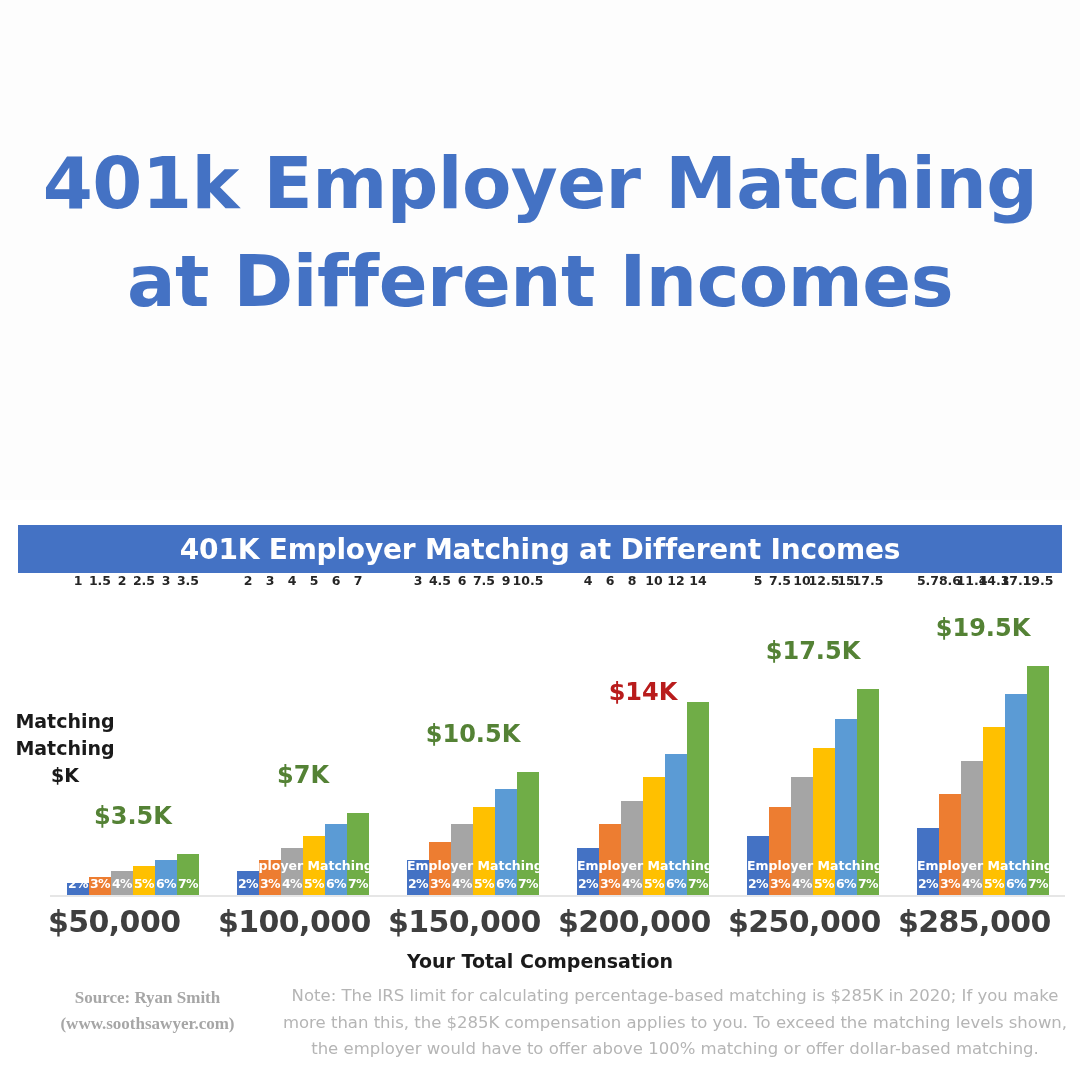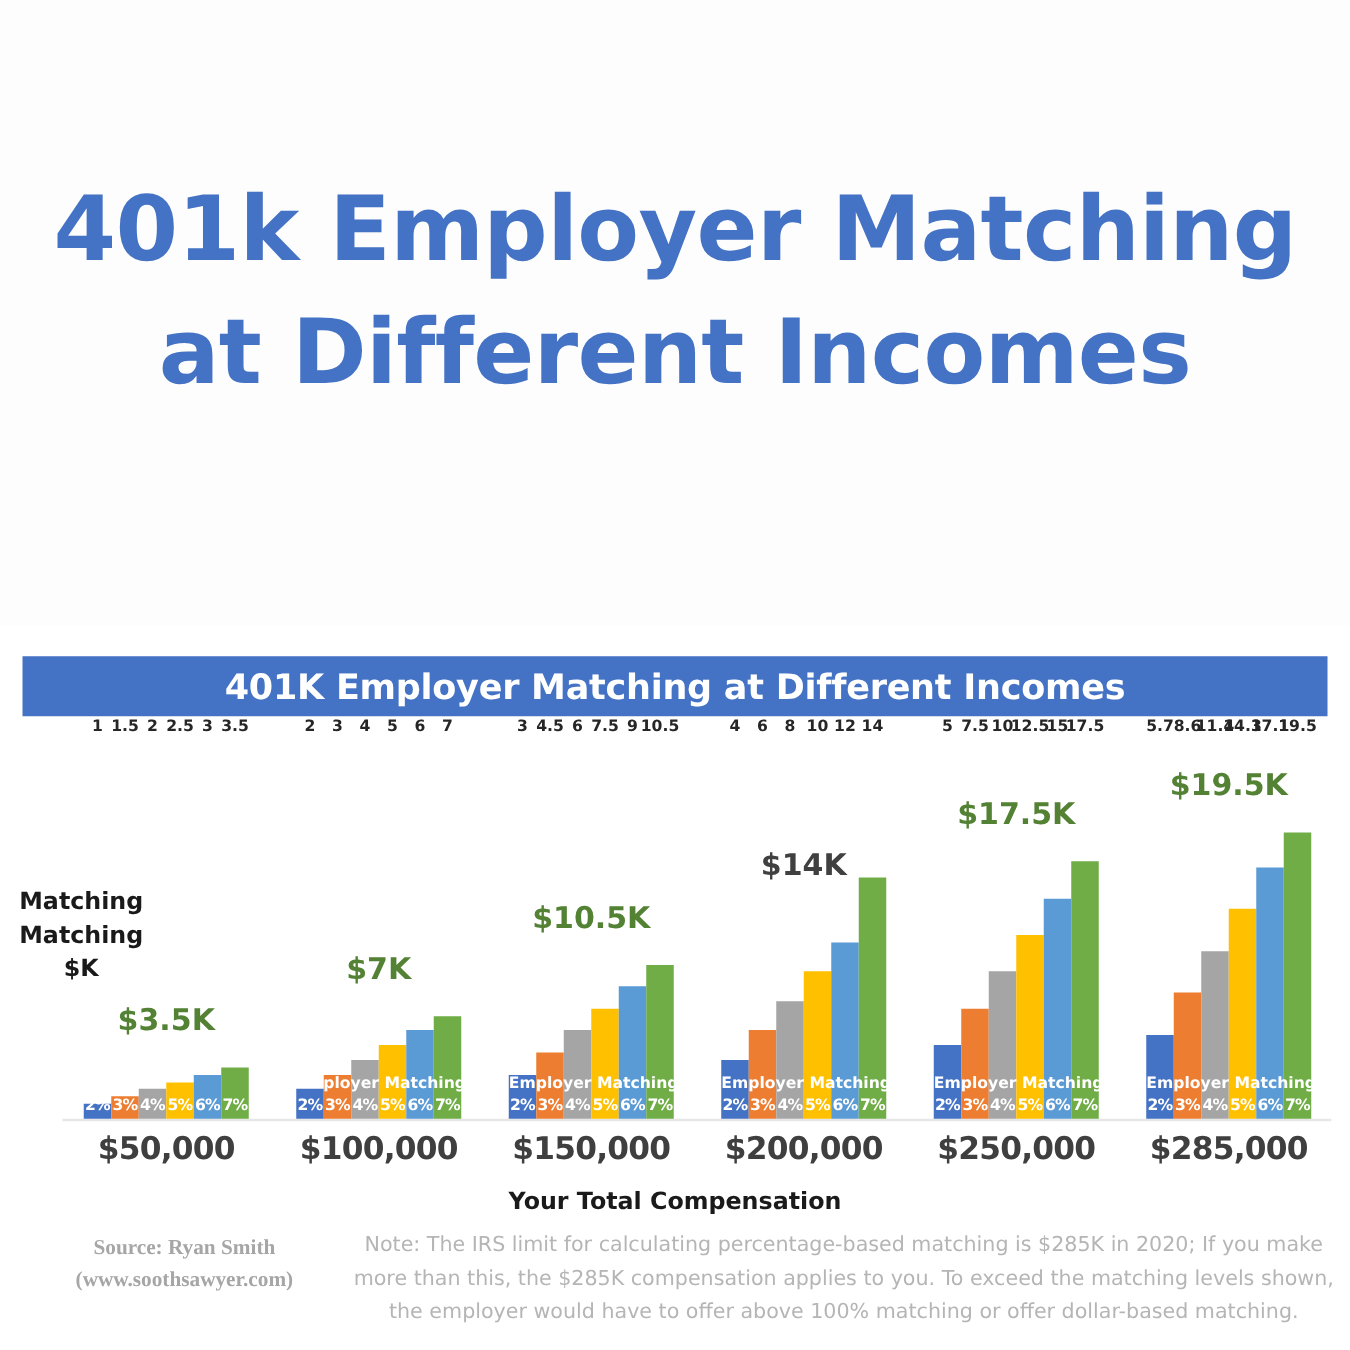--- a/index.html
+++ b/index.html
@@ -196,24 +196,23 @@
   
   #cat-row {
     position: absolute;
     left: 48px;
     top: 404px;
     width: 1020px;
     display: flex;
   }
   .cat-label {
     flex: 1 1 0;
-    text-align: center;
-    font-family: "DejaVu Sans", sans-serif;
-    font-weight: 700;
-    font-size: 25px;
+    font-family: "DejaVu Sans", sans-serif;
+    font-weight: 700;
+    font-size: 30px;
     color: #3f3f3f;
     letter-spacing: -0.6px;
   }
   #x-axis-title {
     position: absolute;
     left: 0; top: 450px;
     width: 1080px;
     text-align: center;
     font-family: "DejaVu Sans", sans-serif;
     font-weight: 700;
@@ -424,21 +423,21 @@
             <div class="bar-wrap">
               <div class="bar" style="height: 141.143px; background: rgb(91, 155, 213);">
                 <span class="bar-value">12</span>
               </div>
             </div>
             <div class="bar-wrap">
               <div class="bar" style="height: 193px; background: rgb(112, 173, 71);">
                 <span class="bar-value">14</span>
               </div>
             </div>
-            <div class="group-total" style="bottom: 188.667px; color: #404040;">$14K</div>
+            <div class="group-total" style="bottom: 188.667px; color: #b91c1c;">$14K</div>
             <div class="overlay-legend">Employer Matching %</div>
             <div class="pct-row">
               <span class="pct">2%</span>
               <span class="pct">3%</span>
               <span class="pct">4%</span>
               <span class="pct">5%</span>
               <span class="pct">6%</span>
               <span class="pct">7%</span>
             </div>
           </div>

